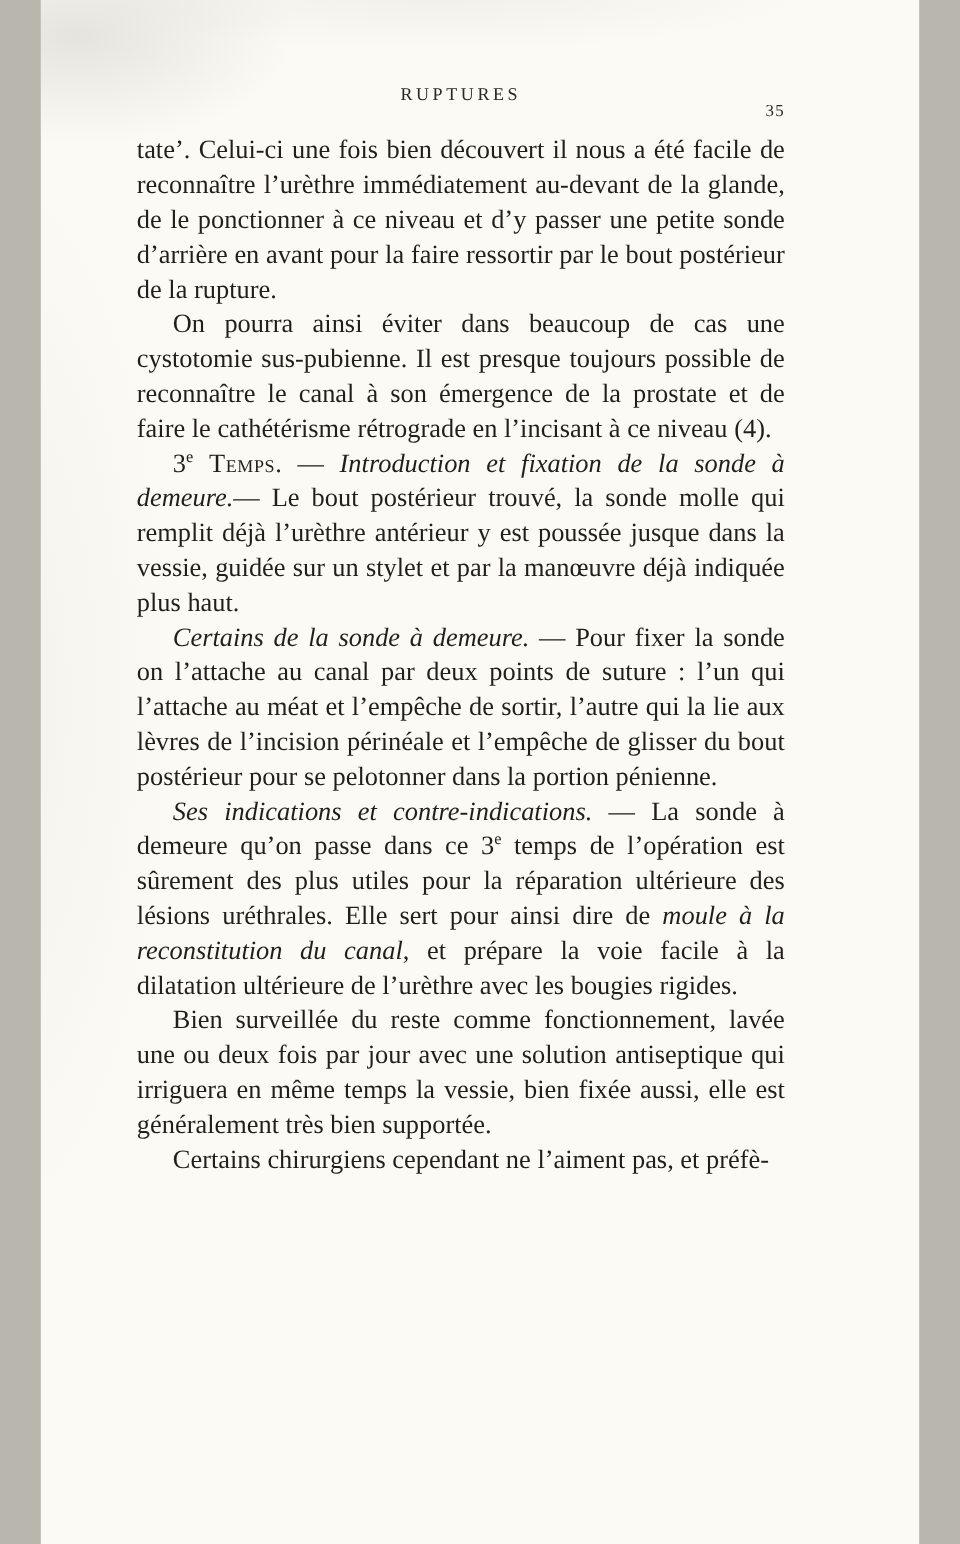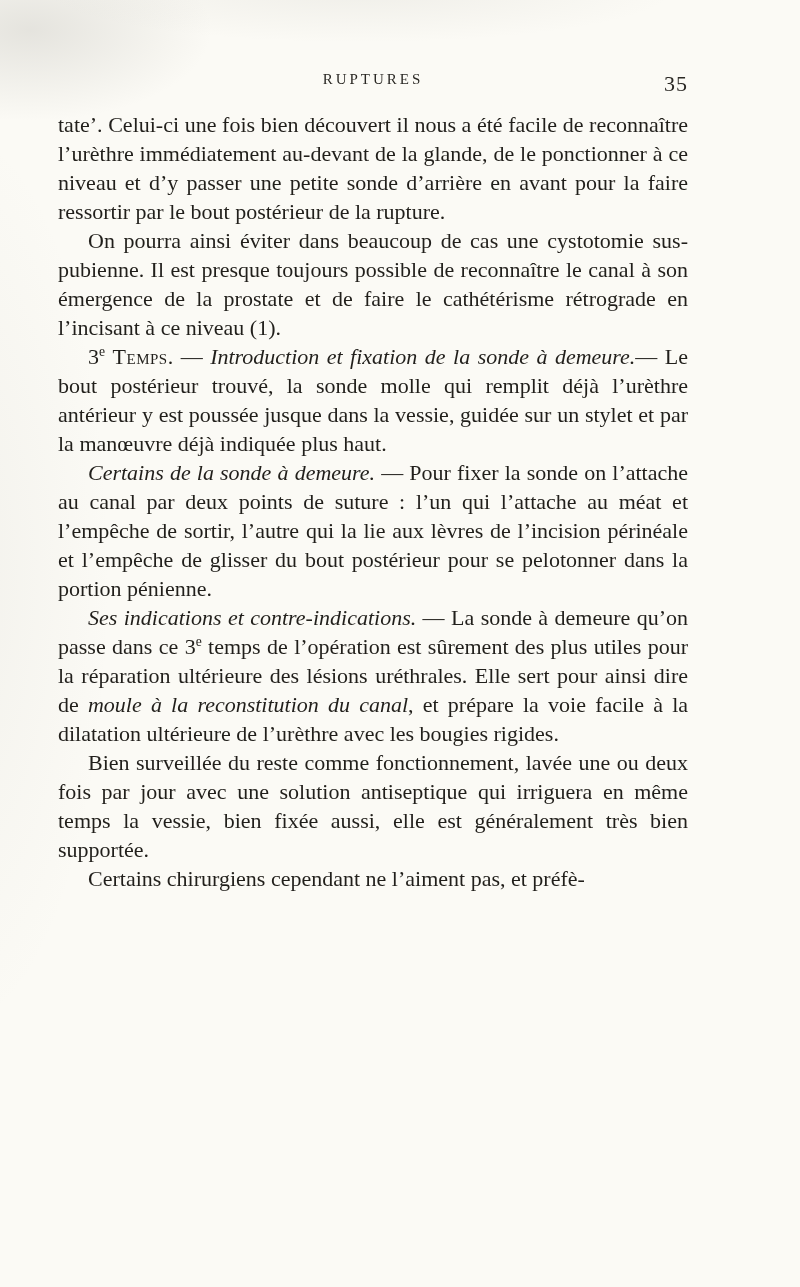--- a/index.html
+++ b/index.html
@@ -3,25 +3,25 @@
 <meta charset="utf-8">
 <title>Page scan</title>
 <style>
   html, body {
     margin: 0;
     padding: 0;
     background: #b9b6ae;
   }
   .page {
     position: relative;
-    width: 800px;
+    width: 732px;
     height: 1287px;
     margin: 0 auto;
     box-sizing: border-box;
-    padding: 70px 112px 0 58px;
+    padding: 70px 112px 0 80px;
     background-color: #fbfaf5;
     background-image:
       radial-gradient(ellipse 260px 130px at 30px 30px, rgba(150,148,140,0.22), transparent 70%),
       radial-gradient(ellipse 420px 70px at 45% -10px, rgba(170,168,158,0.14), transparent 75%),
       radial-gradient(ellipse 200px 600px at -40px 45%, rgba(170,168,158,0.10), transparent 75%);
     color: #211f1b;
     font-family: "Liberation Serif", "DejaVu Serif", serif;
     overflow: hidden;
   }
 
@@ -33,22 +33,22 @@
     text-align: center;
   }
   .running-title {
     font-size: 15px;
     letter-spacing: 3px;
     color: #2a2824;
   }
   .page-number {
     position: absolute;
     right: 0;
-    top: 1px;
-    font-size: 22px;
+    top: 16px;
+    font-size: 14px;
     letter-spacing: 1px;
     color: #2a2824;
   }
 
   
   .text-block {
     font-size: 22px;
     line-height: 29px;
     text-align: justify;
     text-justify: inter-word;
@@ -93,21 +93,21 @@
 
   <header class="running-head">
     <span class="running-title">RUPTURES</span>
     <span class="page-number">35</span>
   </header>
 
   <main class="text-block">
 
     <p class="para no-indent"><span>tate’. Celui-ci une fois bien découvert il nous a été facile de reconnaître l’urèthre immédiatement au-devant de la glande, de le ponctionner à ce niveau et d’y passer une petite sonde d’arrière en avant pour la faire ressortir par le bout postérieur de la rupture.</span></p>
 
-    <p class="para"><span>On pourra ainsi éviter dans beaucoup de cas une cystotomie sus-pubienne. Il est presque toujours possible de reconnaître le canal à son émergence de la prostate et de faire le cathétérisme rétrograde en l’incisant à ce niveau (1).</span></p>
+    <p class="para"><span>On pourra ainsi éviter dans beaucoup de cas une cystotomie sus-pubienne. Il est presque toujours possible de reconnaître le canal à son émergence de la prostate et de faire le cathétérisme rétrograde en l’incisant à ce niveau (4).</span></p>
 
     <p class="para"><span>3</span><sup class="ord">e</sup> <span class="sc">Temps</span><span>. — </span><i class="it">Introduction et fixation de la sonde à demeure.</i><span>— Le bout postérieur trouvé, la sonde molle qui remplit déjà l’urèthre antérieur y est poussée jusque dans la vessie, guidée sur un stylet et par la manœuvre déjà indiquée plus haut.</span></p>
 
     <p class="para"><i class="it">Certains de la sonde à demeure.</i><span> — Pour fixer la sonde on l’attache au canal par deux points de suture : l’un qui l’attache au méat et l’empêche de sortir, l’autre qui la lie aux lèvres de l’incision périnéale et l’empêche de glisser du bout postérieur pour se pelotonner dans la portion pénienne.</span></p>
 
     <p class="para"><i class="it">Ses indications et contre-indications.</i><span> — La sonde à demeure qu’on passe dans ce 3</span><sup class="ord">e</sup><span> temps de l’opération est sûrement des plus utiles pour la réparation ultérieure des lésions uréthrales. Elle sert pour ainsi dire de </span><i class="it">moule à la reconstitution du canal</i><span>, et prépare la voie facile à la dilatation ultérieure de l’urèthre avec les bougies rigides.</span></p>
 
     <p class="para"><span>Bien surveillée du reste comme fonctionnement, lavée une ou deux fois par jour avec une solution antiseptique qui irriguera en même temps la vessie, bien fixée aussi, elle est généralement très bien supportée.</span></p>
 
     <p class="para"><span>Certains chirurgiens cependant ne l’aiment pas, et préfè-</span></p>

